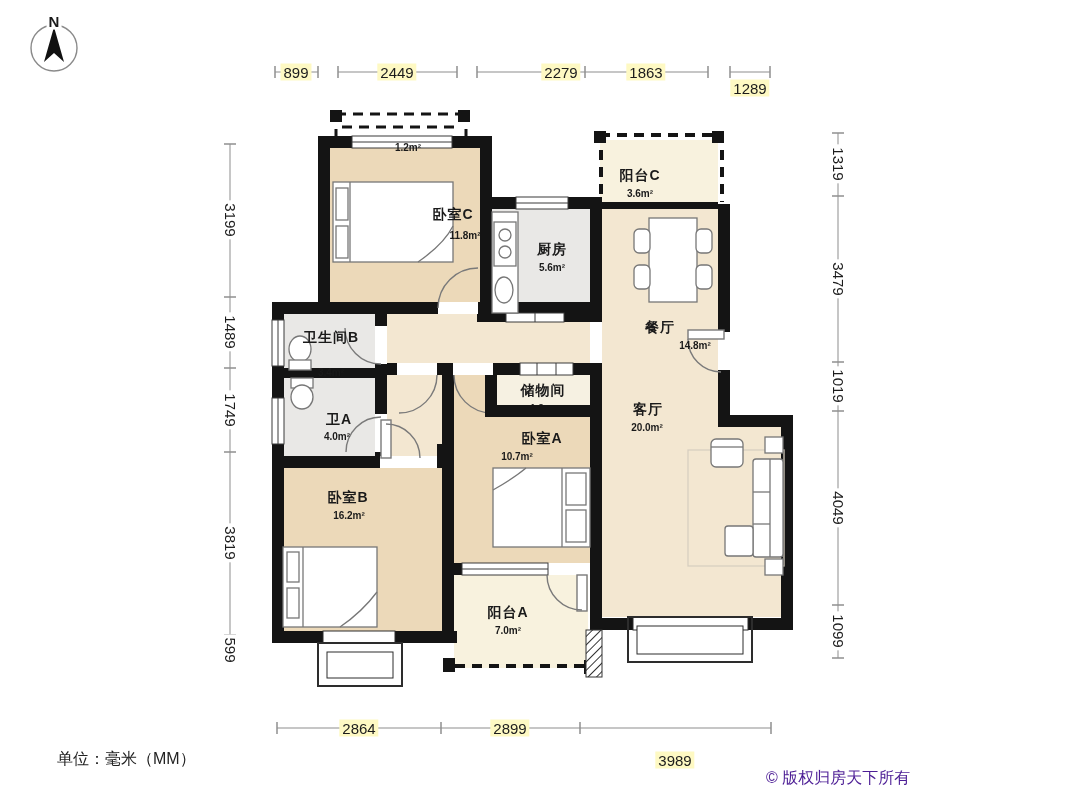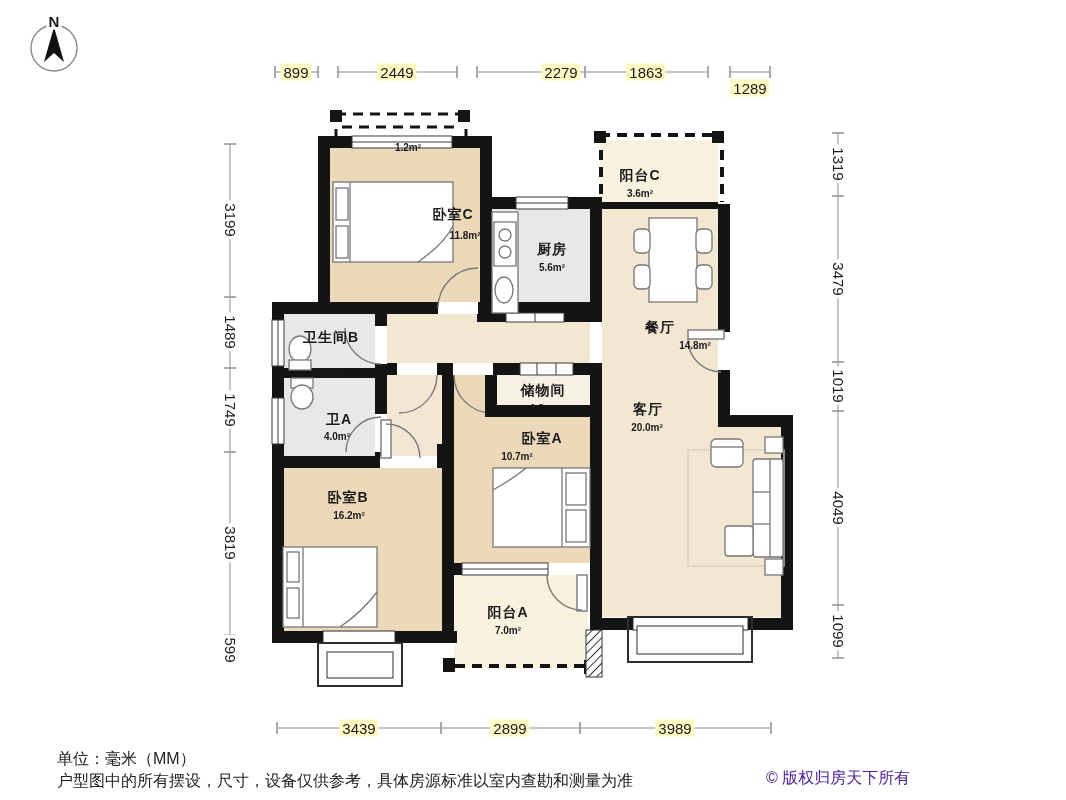--- a/index.html
+++ b/index.html
@@ -317,36 +317,35 @@
 
   <div class="lbl room-name" style="left:508px; top:613px;">阳台A</div>
   <div class="lbl room-area" style="left:480px; top:630px;margin-left:28px;">7.0m²</div>
 
   <div class="lbl dim" style="left:296px; top:72px;">899</div>
   <div class="lbl dim" style="left:397px; top:72px;">2449</div>
   <div class="lbl dim" style="left:561px; top:72px;">2279</div>
   <div class="lbl dim" style="left:646px; top:72px;">1863</div>
   <div class="lbl dim" style="left:750px; top:72px;margin-top:16px;">1289</div>
 
-  <div class="lbl dim" style="left:359px; top:728px;">3439</div>
+  <div class="lbl dim" style="left:359px; top:728px;">2864</div>
   <div class="lbl dim" style="left:510px; top:728px;">2899</div>
-  <div class="lbl dim" style="left:675px; top:728px;text-align:center;">3989</div>
+  <div class="lbl dim" style="left:675px; top:760px;text-align:center;">3989</div>
 
   <div class="lbl dim v" style="left:230px; top:220px;">3199</div>
   <div class="lbl dim v" style="left:230px; top:332px;">1489</div>
   <div class="lbl dim v" style="left:230px; top:410px;">1749</div>
   <div class="lbl dim v" style="left:230px; top:543px;">3819</div>
   <div class="lbl dim v" style="left:230px; top:650px;">599</div>
 
   <div class="lbl dim v" style="left:838px; top:164px;">1319</div>
   <div class="lbl dim v" style="left:838px; top:279px;">3479</div>
   <div class="lbl dim v" style="left:838px; top:386px;">1019</div>
   <div class="lbl dim v" style="left:838px; top:508px;">4049</div>
   <div class="lbl dim v" style="left:838px; top:631px;">1099</div>
 </div>
 
 <div class="wall-cover"></div>
 
 <div class="foot" style="left:57px; top:749px;">单位：毫米（MM）</div>
-<div class="foot" style="left:57px; top:771px;">户型图中的所有摆设，尺寸，设备仅供参考，具体房源标准以室内查勘和测量为准</div>
 <div class="foot" style="left:766px; top:768px; color:#4c1d95;">© 版权归房天下所有</div>
 
 </div>
 
 </body></html>

